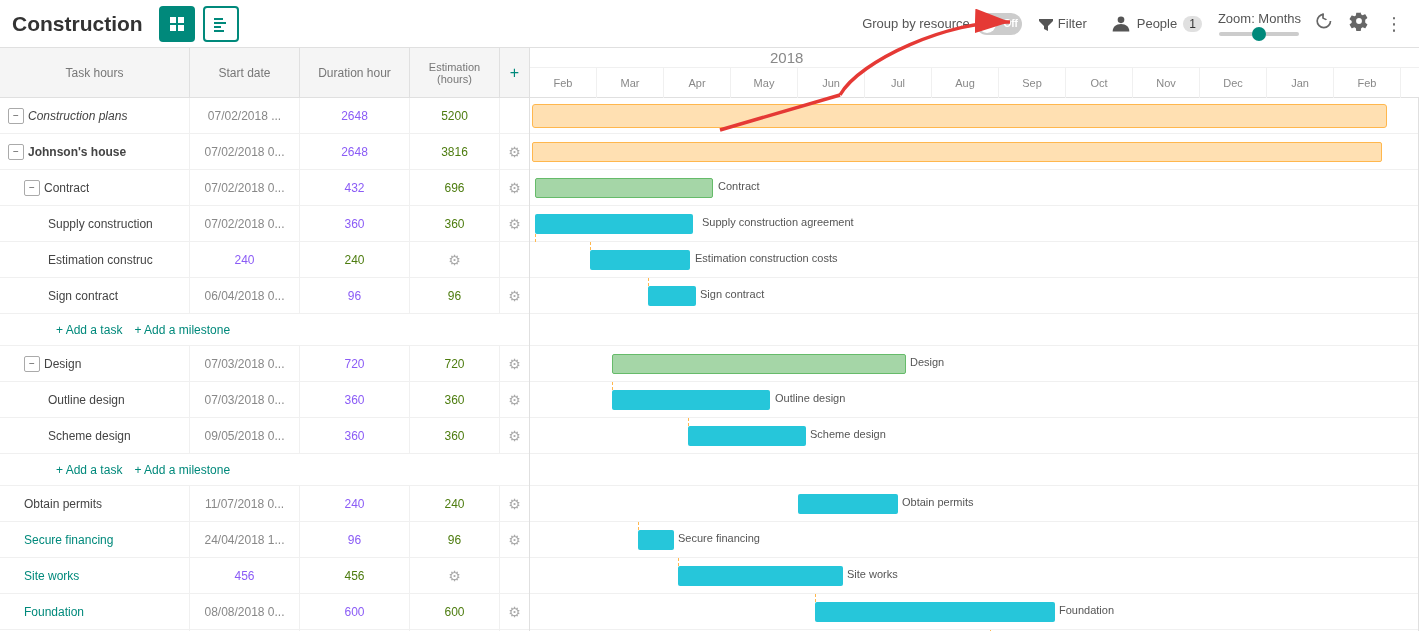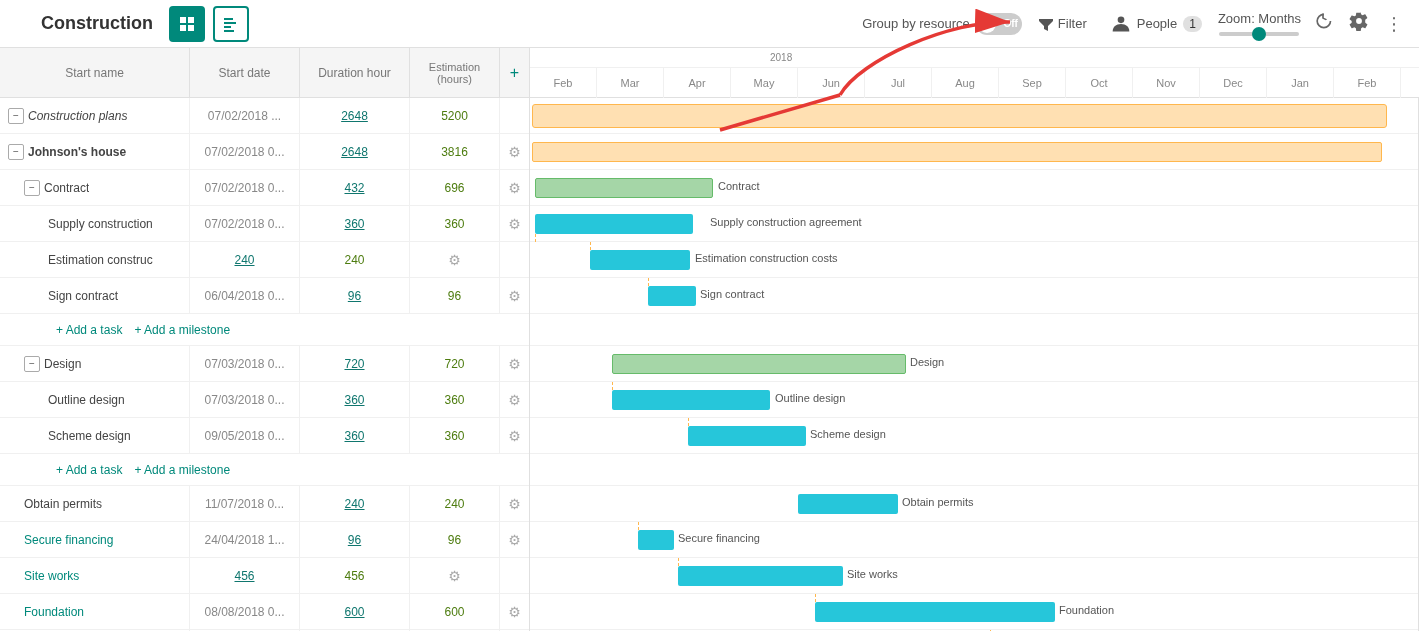--- a/index.html
+++ b/index.html
@@ -9,25 +9,24 @@
     .top-bar {
       display: flex;
       align-items: center;
       height: 48px;
       background: #fff;
       border-bottom: 1px solid #e0e0e0;
       padding: 0 12px;
       gap: 8px;
     }
     .app-title {
-      font-size: 18px;
+      font-size: 21px;
       font-weight: 600;
       color: #333;
       margin-right: 8px;
-      margin-left: 29px;
     }
     .icon-btn {
       display: flex; align-items: center; justify-content: center;
       width: 36px; height: 36px;
       border-radius: 4px;
       cursor: pointer;
       color: #fff;
       background: #00897b;
       border: none;
     }
@@ -133,21 +132,21 @@
       border-radius: 2px; font-size: 10px; color: #555;
       cursor: pointer; flex-shrink: 0; margin-right: 4px;
     }
     .task-name-text { overflow: hidden; text-overflow: ellipsis; white-space: nowrap; }
     .task-name-text.bold { font-weight: 600; }
     .task-name-text.italic { font-style: italic; }
     .task-name-text.teal { color: #00897b; }
 
     .num-cell { justify-content: center; color: #888; }
     .num-cell.estimation { color: #4d7c0f; }
-    .num-cell.dark { color: #0f766e; text-decoration: underline; }
+    .num-cell.dark { color: #8b5cf6; }
 
     .gear-icon { color: #aaa; font-size: 14px; cursor: pointer; }
     .gear-cell { justify-content: center; }
 
     .add-task-row {
       display: flex; align-items: center; gap: 12px;
       height: 32px; padding-left: 56px;
       border-bottom: 1px solid #f0f0f0;
     }
     .add-link { color: #00897b; font-size: 12px; cursor: pointer; }
@@ -289,21 +288,21 @@
         </svg>
       </span>
       <span class="top-icon-action">⋮</span>
     </div>
   </div>
 
   <div class="main-content">
 
     <div class="task-table">
       <div class="table-header">
-        <div class="th task-name-col">Start name</div>
+        <div class="th task-name-col">Task hours</div>
         <div class="th">Start date</div>
         <div class="th">Duration hour</div>
         <div class="th" style="font-size:11px;">Estimation<br>(hours)</div>
         <div class="th" style="color:#00897b; font-size:16px; cursor:pointer;">+</div>
       </div>
 
       <div class="task-rows">
 
         <div class="task-row">
           <div class="td task-name-td">
@@ -508,21 +507,21 @@
         </div>
 
       </div>
     </div>
 
     <div class="gantt-area" style="position:relative;">
       <div class="gantt-inner" style="position:relative;">
 
         <div class="gantt-header">
           <div class="gantt-year-row">
-            <span style="padding-left: 240px; font-size:10px; color:#888;">2018</span>
+            <span style="padding-left: 240px; font-size:15px; color:#888;">2018</span>
           </div>
           <div class="gantt-month-row">
             <div class="month-cell" style="width:67px;">Feb</div>
             <div class="month-cell" style="width:67px;">Mar</div>
             <div class="month-cell" style="width:67px;">Apr</div>
             <div class="month-cell" style="width:67px;">May</div>
             <div class="month-cell" style="width:67px;">Jun</div>
             <div class="month-cell" style="width:67px;">Jul</div>
             <div class="month-cell" style="width:67px;">Aug</div>
             <div class="month-cell" style="width:67px;">Sep</div>
@@ -544,21 +543,21 @@
             <div style="position:absolute; left:2px; width:850px; height:20px; top:8px; background:#ffe0b2; border:1px solid #ffb74d; border-radius:2px;"></div>
           </div>
 
           <div class="gantt-row" style="height:36px; position:relative;">
             <div style="position:absolute; left:5px; width:178px; height:20px; top:8px; background:#a5d6a7; border:1.5px solid #66bb6a; border-radius:2px;"></div>
             <span class="bar-label" style="left:188px;">Contract</span>
           </div>
 
           <div class="gantt-row" style="height:36px; position:relative;">
             <div style="position:absolute; left:5px; width:158px; height:20px; top:8px; background:#26c6da; border-radius:2px;"></div>
-            <span class="bar-label" style="left:180px;">Supply construction agreement</span>
+            <span class="bar-label" style="left:172px;">Supply construction agreement</span>
 
             <div style="position:absolute; left:5px; top:28px; width:1px; height:8px; border-left:1px dashed #ffb74d;"></div>
           </div>
 
           <div class="gantt-row" style="height:36px; position:relative;">
             <div style="position:absolute; left:60px; width:100px; height:20px; top:8px; background:#26c6da; border-radius:2px;"></div>
             <span class="bar-label" style="left:165px;">Estimation construction costs</span>
             <div style="position:absolute; left:60px; top:0px; width:1px; height:8px; border-left:1px dashed #ffb74d;"></div>
           </div>
 

